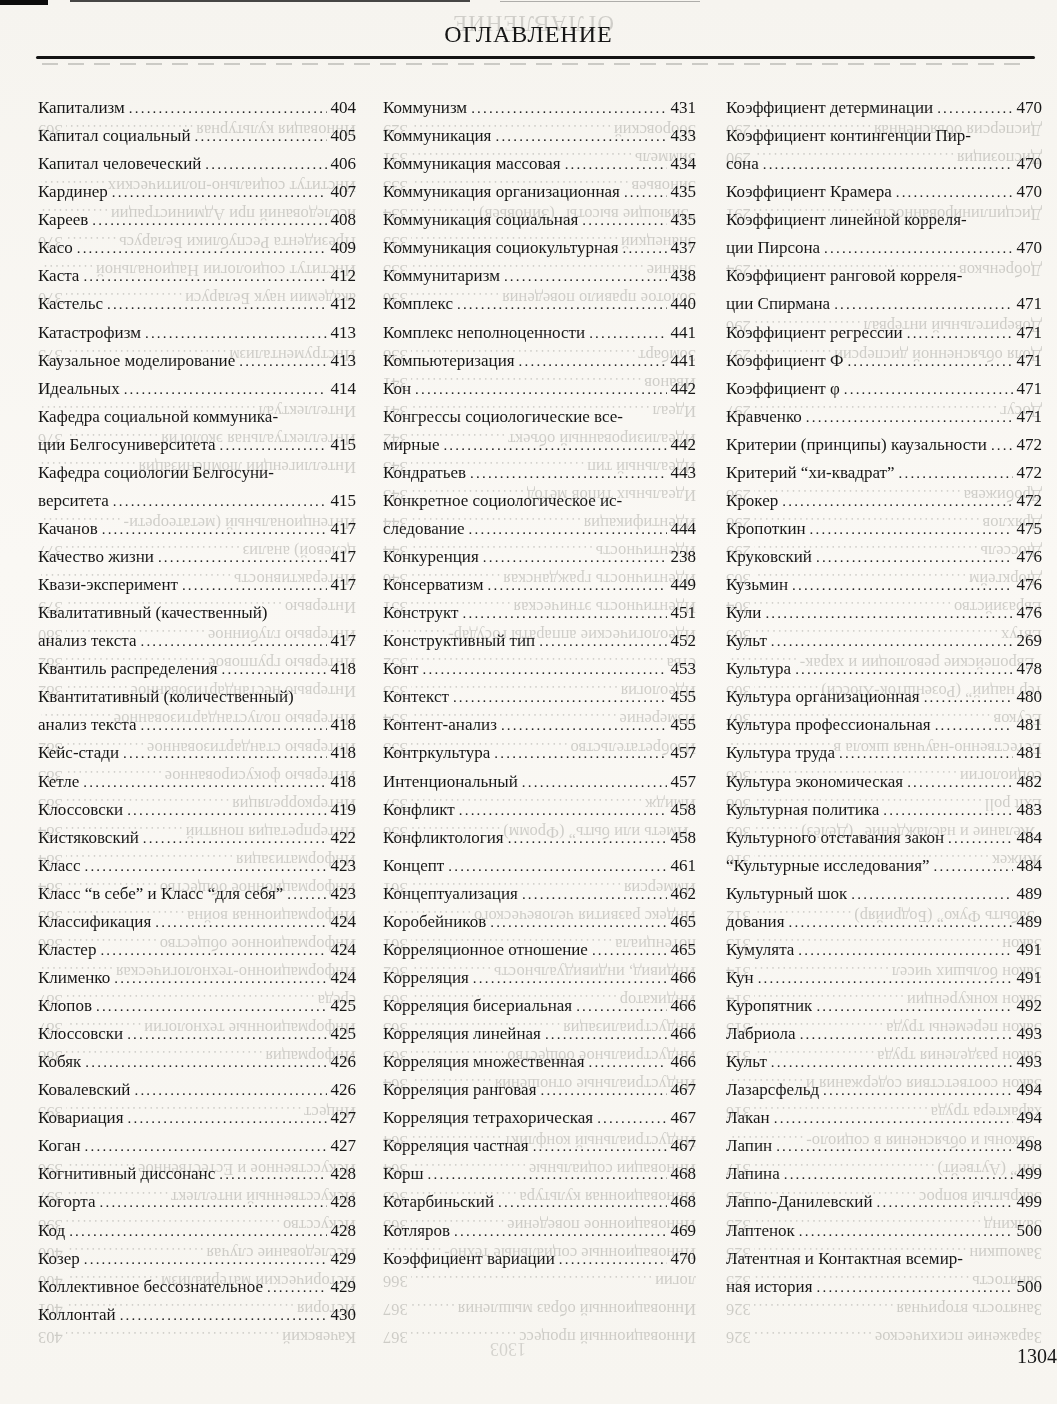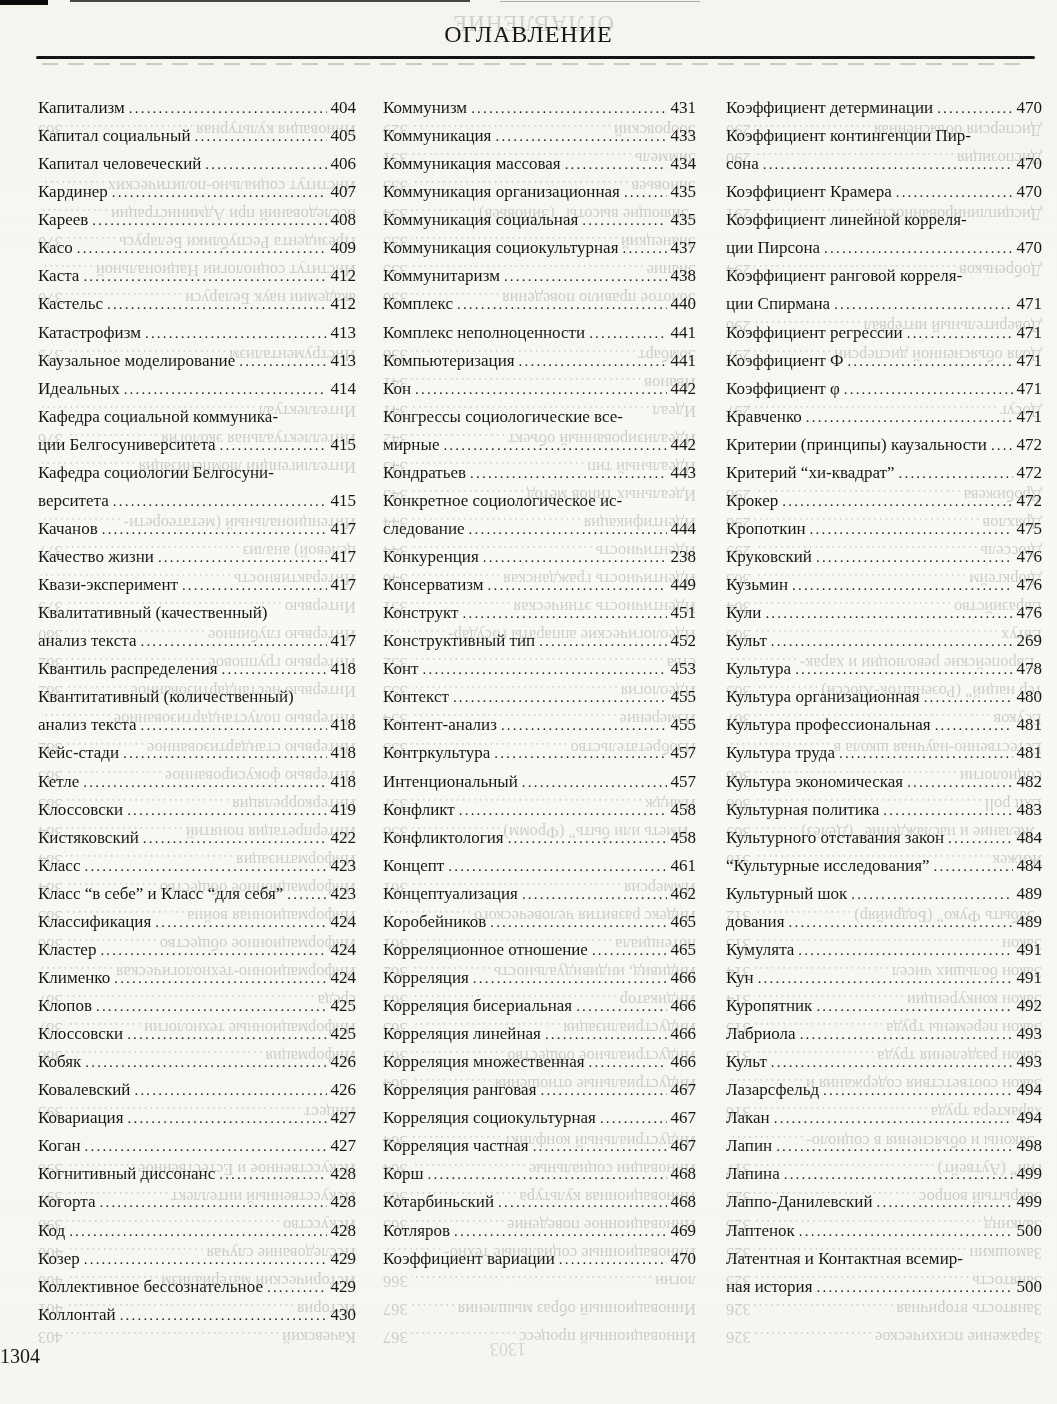--- a/index.html
+++ b/index.html
@@ -54,21 +54,21 @@
     display:flex;align-items:baseline;white-space:nowrap;
     transform:rotate(180deg);
     font-size:16.5px;color:#85857f;opacity:.36;filter:blur(.5px);
   }
   .gline .t{flex-shrink:1;overflow:hidden;}
   .gline .dots{flex:1;overflow:hidden;margin:0 3px;min-width:0;}
   .gline .dots::after{
     content:"..................................................................................................";
     letter-spacing:2.2px;font-size:14px;
   }
-  .footer{position:absolute;top:1345px;left:0;right:0;text-align:left;font-size:20px;}
+  .footer{position:absolute;top:1345px;left:0;right:0;text-align:right;font-size:20px;}
   .ghost-footer{
     position:absolute;top:1338px;left:468px;width:80px;text-align:center;
     transform:rotate(180deg);font-size:18px;color:#85857f;opacity:.3;filter:blur(.5px);
   }
 </style>
 </head>
 <body>
 
 <div class="page">
   <div class="edge-a"></div>
@@ -864,21 +864,21 @@
             <span class="t">Корреляция множественная</span>
             <span class="dots"></span>
             <span class="p">466</span>
           </div>
           <div class="entry">
             <span class="t">Корреляция ранговая</span>
             <span class="dots"></span>
             <span class="p">467</span>
           </div>
           <div class="entry">
-            <span class="t">Корреляция социокультурная</span>
+            <span class="t">Корреляция тетрахорическая</span>
             <span class="dots"></span>
             <span class="p">467</span>
           </div>
           <div class="entry">
             <span class="t">Корреляция частная</span>
             <span class="dots"></span>
             <span class="p">467</span>
           </div>
           <div class="entry">
             <span class="t">Корш</span>

